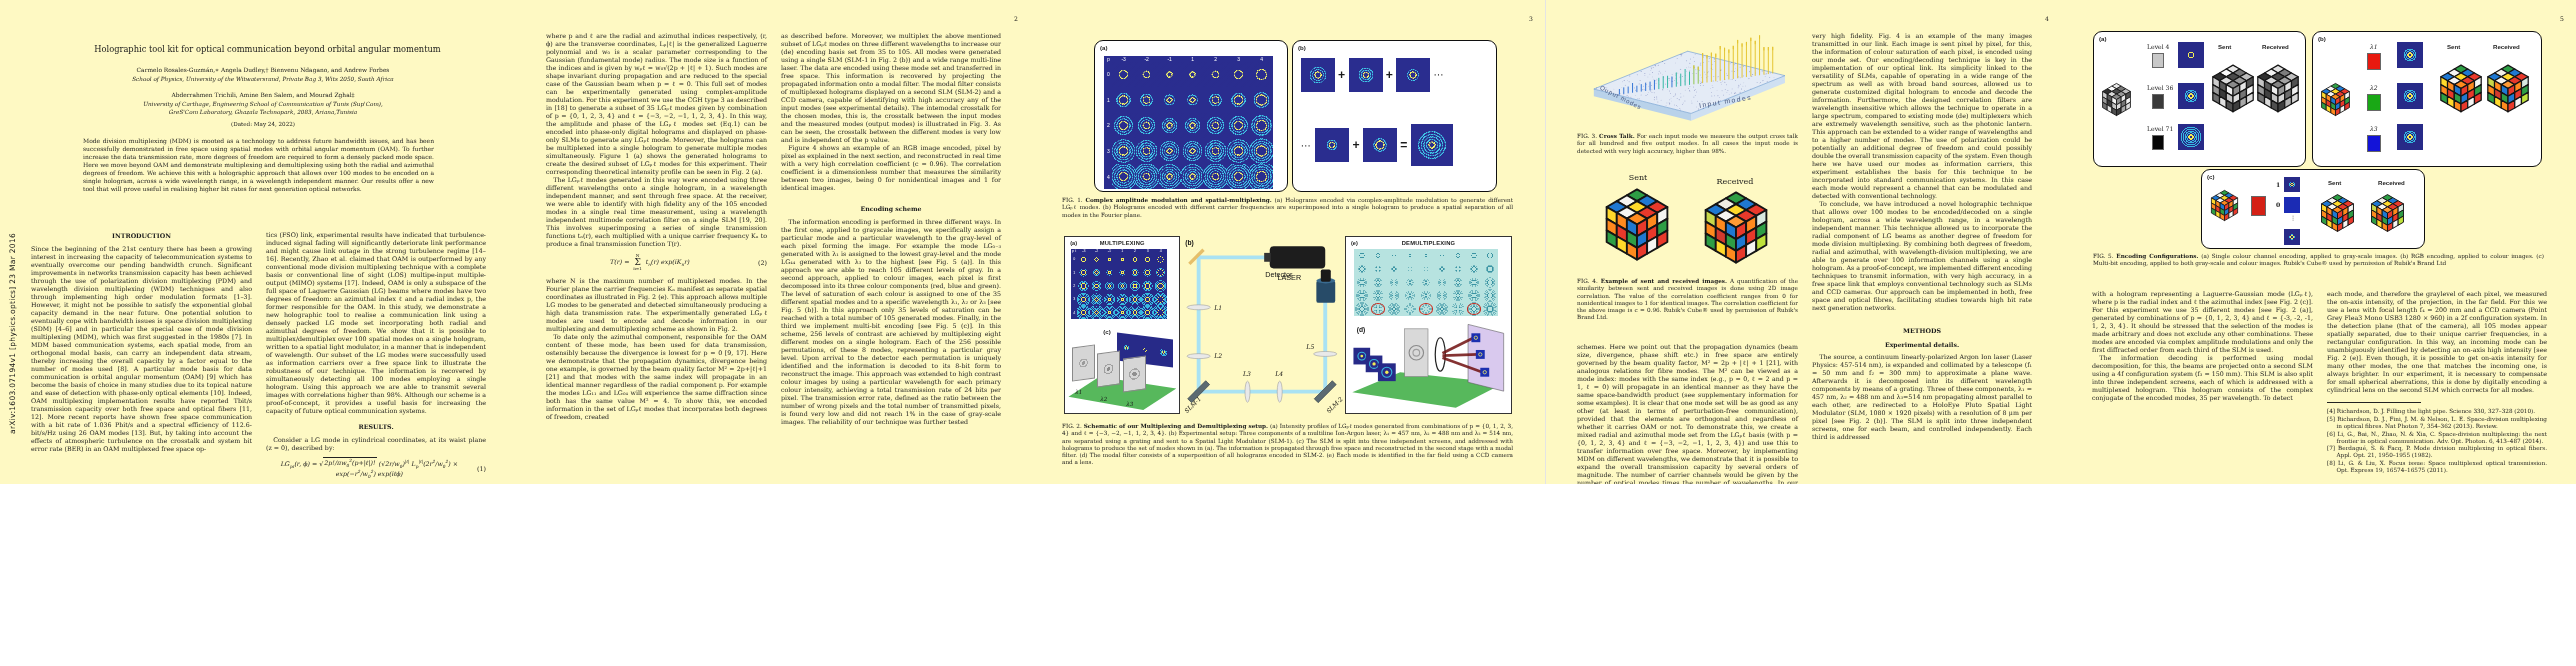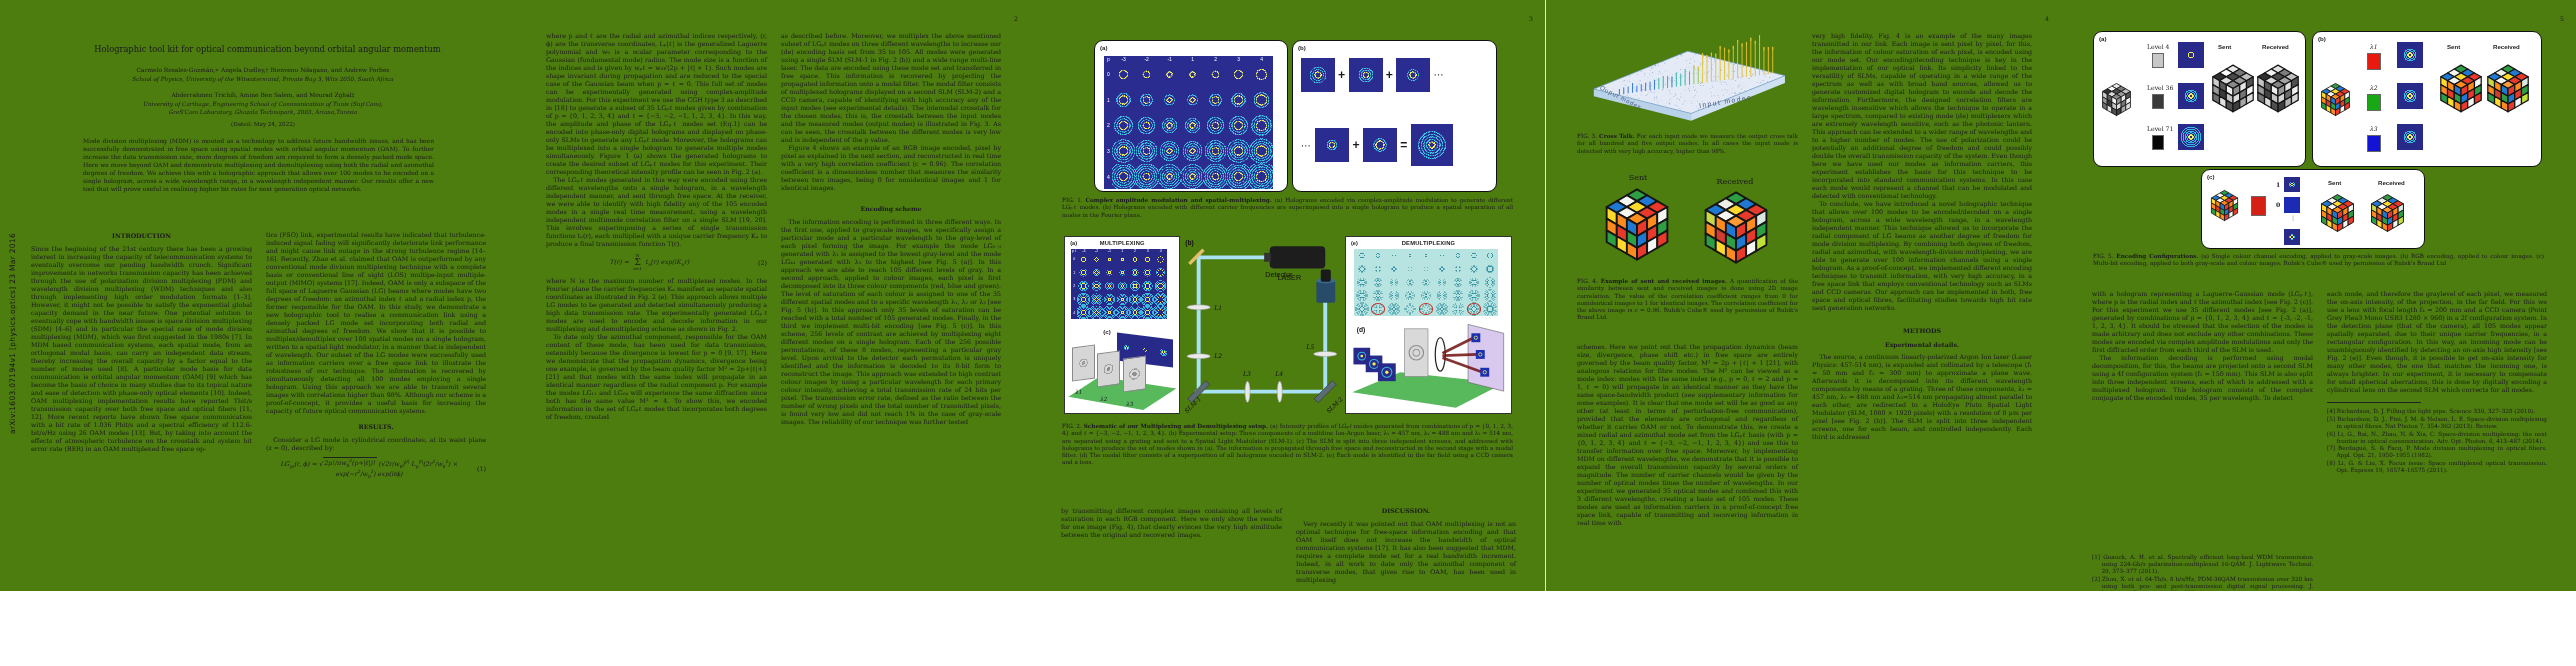--- a/index.html
+++ b/index.html
@@ -1,17 +1,17 @@
 <!DOCTYPE html>
 <html lang="en" style="font-size:9px"><head>
 <meta charset="utf-8">
 <style>
   html,body{margin:0;padding:0;background:#ffffff;}
   .sheet{position:relative;width:2576px;height:667px;background:#fff;font-family:"DejaVu Serif","Liberation Serif",serif;color:#1b1b1b;overflow:hidden;}
-  .page{position:absolute;top:0;width:515px;height:591px;background:#4d7c0f;overflow:hidden;border-right:0.6px solid #e4e4e4;}
+  .page{position:absolute;top:0;width:515px;height:484px;background:#fef9c3;overflow:hidden;border-right:0.6px solid #e4e4e4;}
   #pg1{left:0}#pg2{left:515px}#pg3{left:1030px}#pg4{left:1546px}#pg5{left:2061px}
   .pgnum{position:absolute;top:14.5px;right:12.2px;font-size:6.1px;}
   .arxiv{position:absolute;left:7.8px;top:0;height:667px;display:flex;align-items:center;justify-content:center;
          writing-mode:vertical-rl;transform:rotate(180deg);font-family:"DejaVu Sans","Liberation Sans",sans-serif;
          font-size:7.5px;letter-spacing:0.3px;color:#141414;}
   .title{position:absolute;top:44px;left:53px;right:33px;text-align:center;font-size:8.3px;}
   .authors{position:absolute;left:33px;right:22px;text-align:center;font-size:5.9px;}
   .affil{position:absolute;left:33px;right:22px;text-align:center;font-size:5.7px;font-style:italic;}
   .dateline{position:absolute;left:33px;right:22px;text-align:center;font-size:5.6px;}
   .abstract{position:absolute;top:137px;left:83px;width:351px;font-size:6px;line-height:8px;text-align:justify;}

